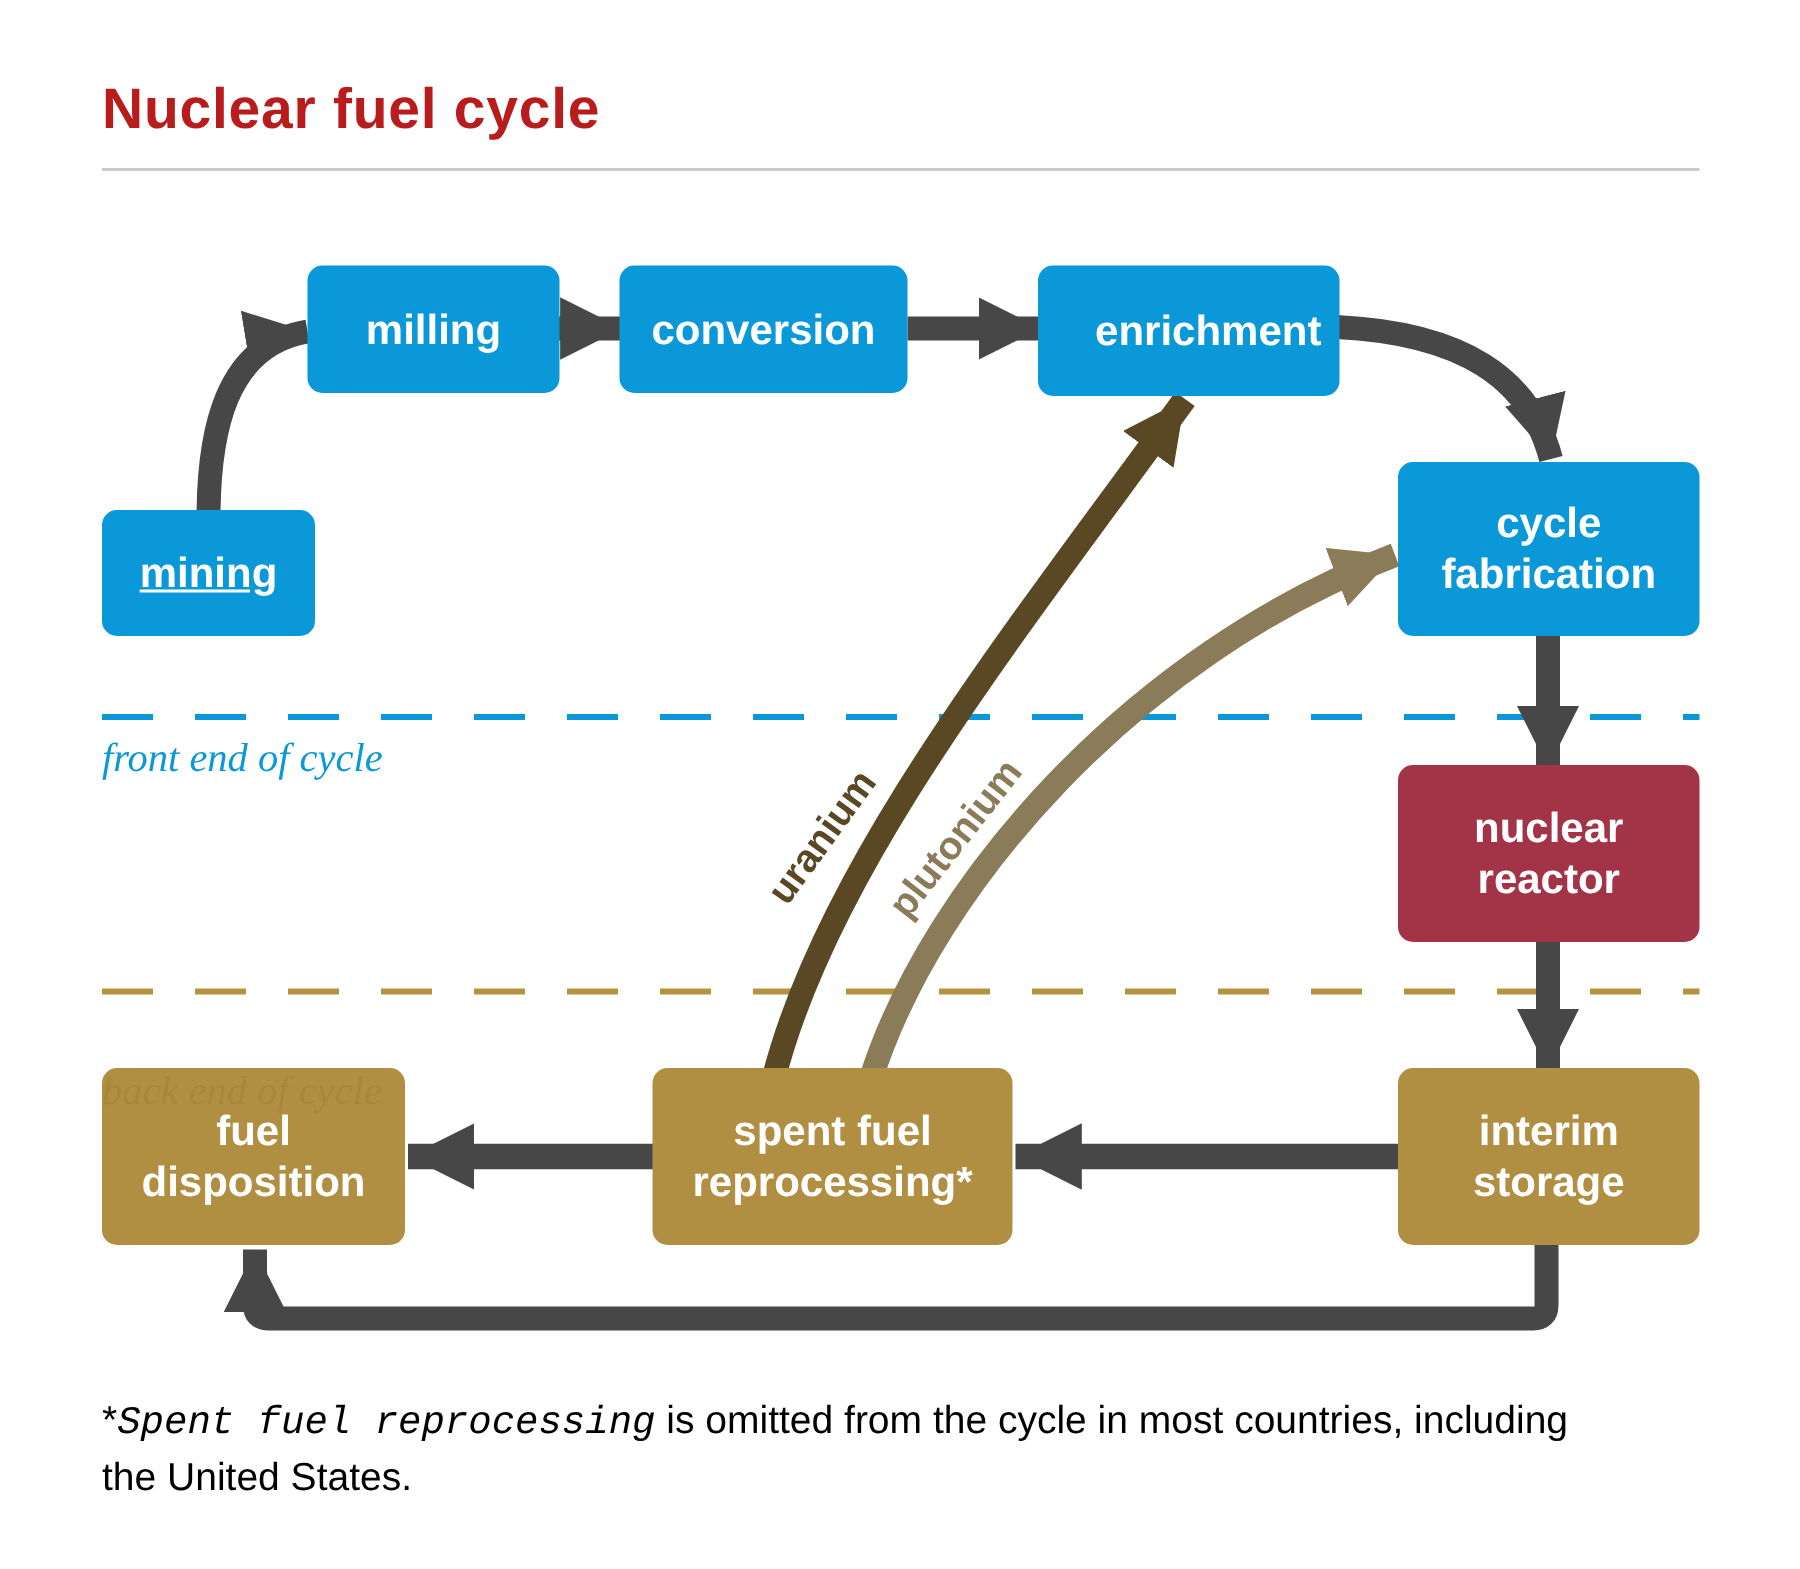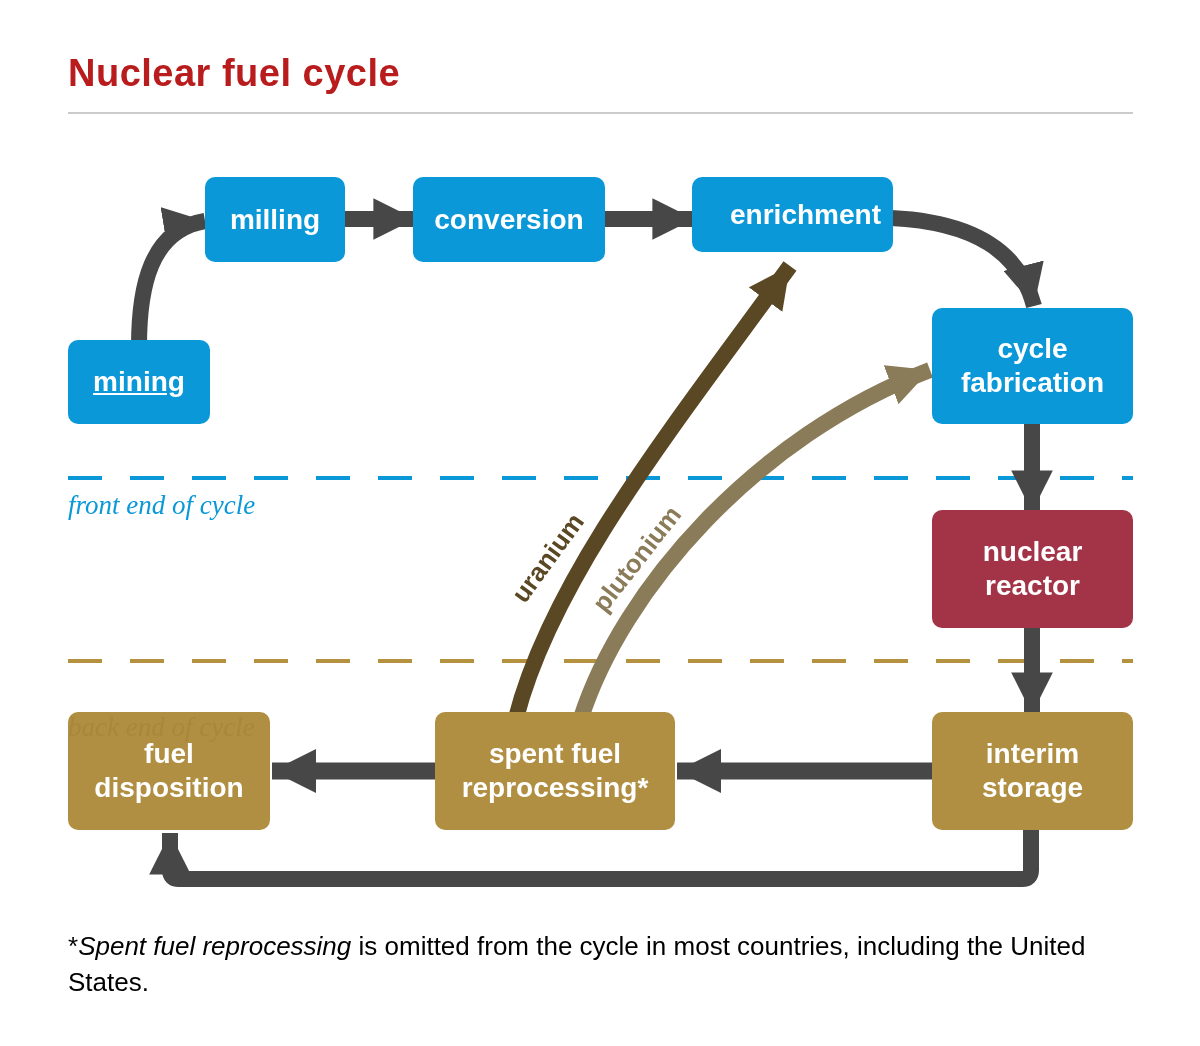--- a/index.html
+++ b/index.html
@@ -18,44 +18,44 @@
   svg.arrow-layer { position:absolute; left:0; top:0; }
   .node {
     position:absolute; display:flex; align-items:center; justify-content:center;
     text-align:center; color:#ffffff; font-weight:bold; font-size:28px;
     line-height:34px; border-radius:10px; padding:0 10px; box-sizing:border-box;
   }
   .blue { background:#0a98d8; }
   .red  { background:#a33448; }
   .gold { background:#b18f42; }
   .n-mining   { left:68px;  top:340px; width:142px; height:84px;text-decoration:underline; }
-  .n-milling  { left:205px; top:177px; width:140px; height:85px; }
+  .n-milling  { left:205px; top:177px; width:168px; height:85px; }
   .n-conversion { left:413px; top:177px; width:192px; height:85px; }
-  .n-enrichment { left:692px; top:177px; width:201px; height:75px;padding-left:36px; }
+  .n-enrichment { left:692px; top:177px; width:201px; height:87px;padding-left:36px; }
   .n-fuelfab  { left:932px; top:308px; width:201px; height:116px; }
   .n-reactor  { left:932px; top:510px; width:201px; height:118px; }
   .n-interim  { left:932px; top:712px; width:201px; height:118px; }
   .n-spent    { left:435px; top:712px; width:240px; height:118px; }
   .n-final    { left:68px;  top:712px; width:202px; height:118px; }
   .phase-label {
     position:absolute; font-family:"Liberation Serif", serif; font-style:italic;
     font-size:27px; white-space:nowrap;margin-top:46px;
   }
   .phase-front { left:68px; top:444px; color:#0a98d8; }
   .phase-back  { left:68px; top:666px; color:#a8873b; }
   .flow-label {
     position:absolute; font-weight:bold; font-size:26px; white-space:nowrap;
   }
   .fl-uranium   { left:548px; top:558px; transform:translate(-50%,-50%) rotate(-54deg); color:#5a4723; }
   .fl-plutonium { left:637px; top:559px; transform:translate(-50%,-50%) rotate(-52deg); color:#8b7c59; }
   .footnote {
     position:absolute; left:68px; top:928px; width:1020px; margin:0;
     font-size:26px; line-height:36px; color:#000000;
   }
-  .footnote em { font-style:italic; }
+  .footnote em { font-style:italic;font-family:Liberation Mono, monospace; }
 </style>
 </head>
 <body>
 
 <div class="canvas">
 
   <h1 class="page-title">Nuclear fuel cycle</h1>
   <div class="title-rule"></div>
 
   <svg class="arrow-layer" width="1200" height="1046" viewBox="0 0 1200 1046">

